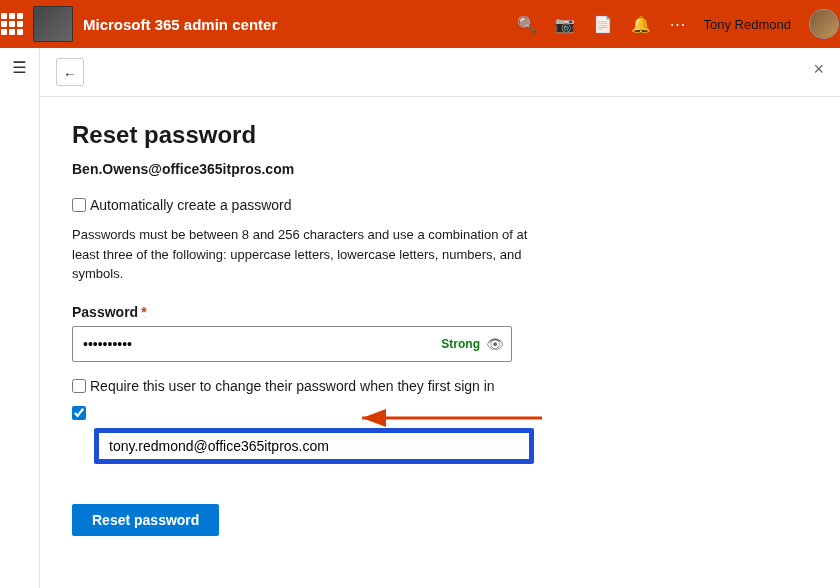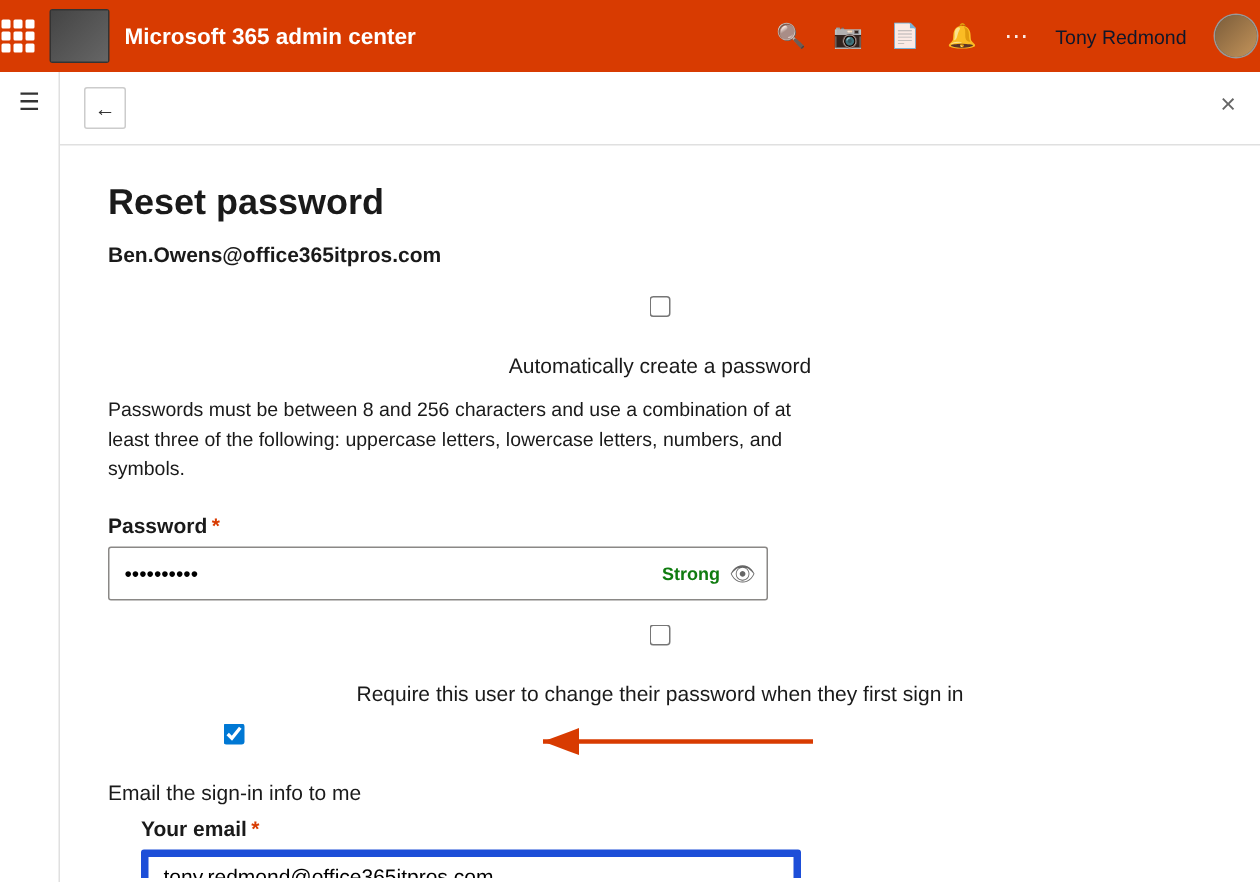--- a/index.html
+++ b/index.html
@@ -146,23 +146,22 @@
       font-size: 14px;
       font-weight: 600;
       color: #1a1a1a;
       margin-bottom: 20px;
     }
 
     
     .checkbox-row {
       display: flex;
       align-items: center;
-      gap: 24px;
+      gap: 4px;
       margin-bottom: 12px;
-      flex-direction: column;
     }
     .checkbox-row input[type="checkbox"] {
       width: 14px; height: 14px;
       cursor: pointer;
       accent-color: #0078d4;
     }
     .checkbox-label {
       font-size: 14px;
       color: #1a1a1a;
     }
@@ -319,37 +318,33 @@
       
       <div class="checkbox-row">
         <input type="checkbox" id="req-change" style="">
         <label for="req-change" class="checkbox-label">Require this user to change their password when they first sign in</label>
       </div>
 
       
       <div style="position:relative; display:flex; align-items:center; margin-bottom:8px;">
         <div class="checkbox-row" style="margin-bottom:0;">
           <input type="checkbox" id="email-signin" checked="" style="">
-          <label for="email-signin" class="checkbox-label">Email the sign-in info to me</label>
         </div>
 
         <svg style="position:absolute; left:280px; top:-2px; pointer-events:none;" width="200" height="28">
           <defs>
             <marker id="arrowhead" markerWidth="8" markerHeight="6" refX="8" refY="3" orient="auto">
               <polygon points="0 0, 8 3, 0 6" fill="#d83b01"></polygon>
             </marker>
           </defs>
           <line x1="190" y1="14" x2="10" y2="14" stroke="#d83b01" stroke-width="3" marker-end="url(#arrowhead)"></line>
         </svg>
       </div>
 
       
-      <div class="field-label" style="margin-left:22px;">
-        <span>Your email</span><span class="required-star">*</span>
-      </div>
       <div style="margin-left:22px;">
         <input type="email" class="email-input" value="tony.redmond@office365itpros.com" style="">
       </div>
 
       
       <button class="reset-btn">Reset password</button>
     </div>
   </div>
 </div>
 

